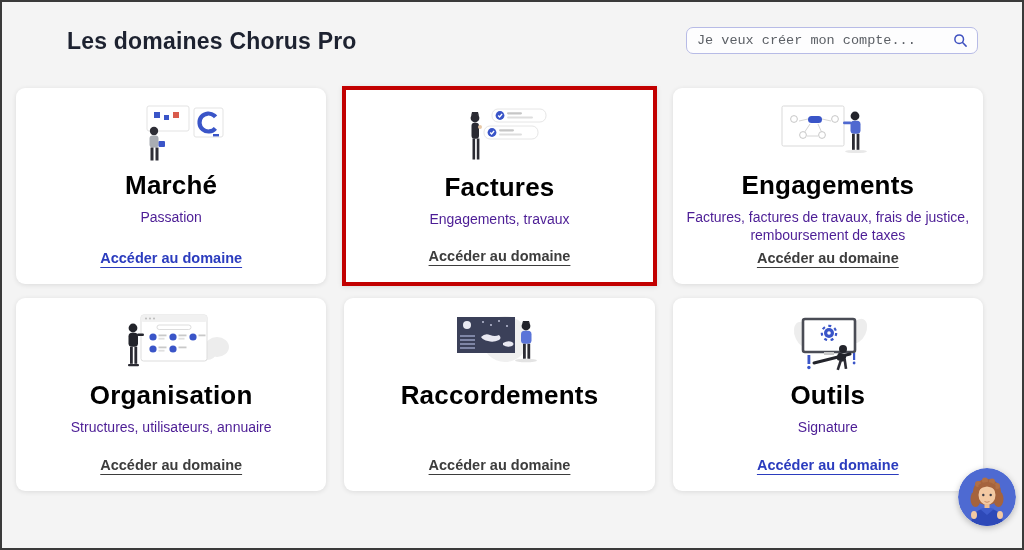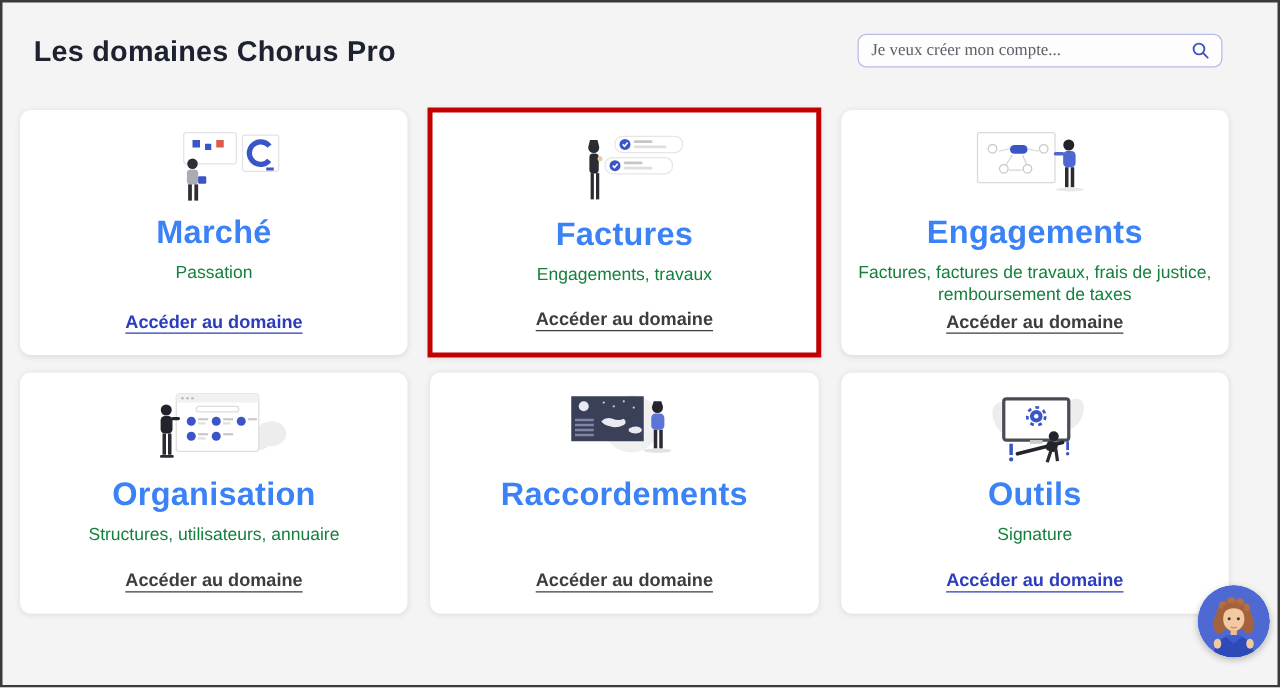--- a/index.html
+++ b/index.html
@@ -13,37 +13,38 @@
     background:#f4f4f4;
     border:2px solid #3a3a3a;
     position:relative;
     overflow:hidden;
   }
   
   .header {
     height:86px;
     display:flex; align-items:center; justify-content:space-between;
     padding:0 44px 0 25px;
+    margin-left:40px;
   }
   .page-title {
     font-size:23px; font-weight:bold; color:#1d2230; letter-spacing:.2px;
     margin-top:-8px;
   }
   .search-wrap {
     width:292px; height:27px;
     background:#fdfdfe;
     border:1px solid #b7bbe6;
     border-radius:7px;
     display:flex; align-items:center;
     padding:0 9px 0 10px;
     margin-top:-10px;
   }
   .search-input {
     flex:1; border:none; outline:none; background:transparent;
-    font-family:Liberation Serif, serif;
+    font-family:Liberation Mono, monospace;
     font-size:13.5px; color:#4d7c0f;
   }
   .search-input::placeholder { color:#5c6066; opacity:1; }
   .search-icon { width:15px; height:15px; flex:0 0 auto; cursor:pointer; }
 
   
   .grid {
     display:grid;
     grid-template-columns:repeat(3, 1fr);
     gap:14px 18px;
@@ -60,25 +61,25 @@
   }
   .row2 .card { height:193px;align-items:center; }
   .card.highlighted {
     border:4px solid #c20000;
     border-radius:0;
     margin:-2px;
     height:200px;
   }
   .illustration { height:64px; margin-top:2px; flex:0 0 auto; }
   .card-title {
-    font-size:26px; font-weight:bold; color:#3b82f6;
+    font-size:26px; font-weight:bold; color:#000000;
     margin-top:4px; letter-spacing:.2px;
   }
   .card-subtitle {
-    font-size:14px; color:#15803d; margin-top:7px; line-height:1.3;
+    font-size:14px; color:#4c1d95; margin-top:7px; line-height:1.3;
     max-width:300px;
   }
   .card-link {
     margin-top:auto;
     font-size:14.5px; font-weight:700;
     text-decoration:underline; text-underline-offset:4px;
     cursor:pointer;
   }
   .card-link.blue { color:#2b3cbe; }
   .card-link.gray { color:#3d3d3d; }

